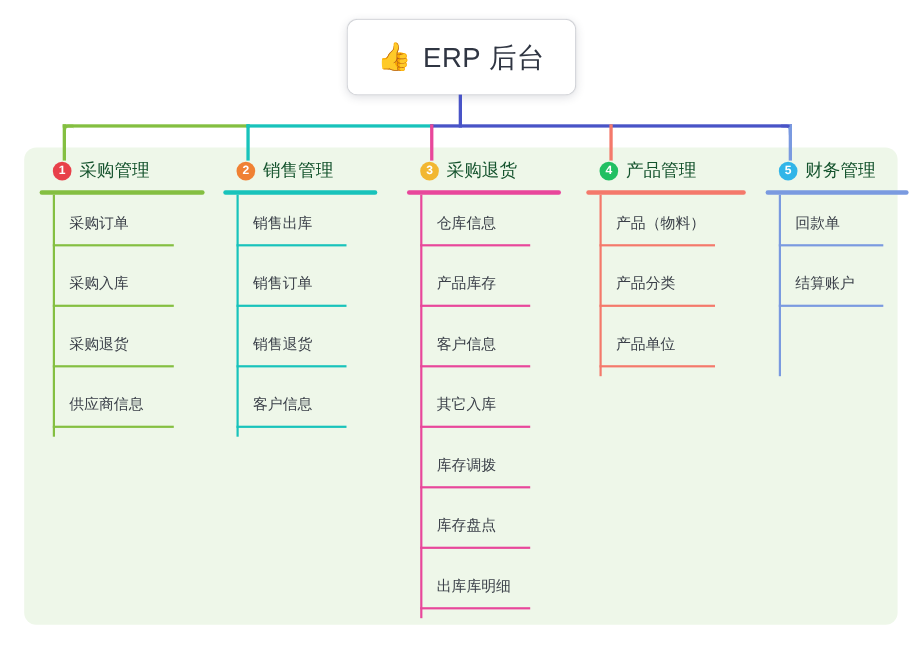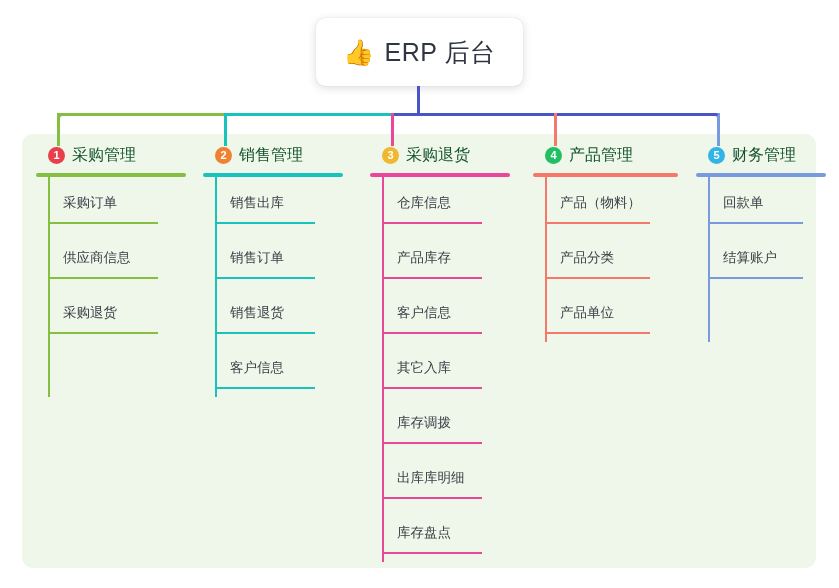--- a/index.html
+++ b/index.html
@@ -159,25 +159,29 @@
           <span class="col-title">采购管理</span>
         </div>
         <div class="col-rule" style="background: rgb(132, 191, 65); width: 150px;"></div>
         <div class="items">
           <div class="stem" style="background: rgb(132, 191, 65); height: 220px;"></div>
           <div class="item">
             <span class="item-label">采购订单</span>
             <div class="item-rule" style="background: rgb(132, 191, 65); width: 110px;"></div>
           </div>
           <div class="item">
+            <span class="item-label">采购入库</span>
+            <div class="item-rule" style="background: rgb(132, 191, 65); width: 110px;"></div>
+          </div>
+          <div class="item">
+            <span class="item-label">采购退货</span>
+            <div class="item-rule" style="background: rgb(132, 191, 65); width: 110px;"></div>
+          </div>
+          <div class="item">
             <span class="item-label">供应商信息</span>
-            <div class="item-rule" style="background: rgb(132, 191, 65); width: 110px;"></div>
-          </div>
-          <div class="item">
-            <span class="item-label">采购退货</span>
             <div class="item-rule" style="background: rgb(132, 191, 65); width: 110px;"></div>
           </div>
         </div>
       </div>
       <div class="column" style="left: 203px; width: 140px;">
         <div class="col-head">
           <span class="badge" style="background: rgb(240, 129, 51);">2</span>
           <span class="col-title">销售管理</span>
         </div>
         <div class="col-rule" style="background: rgb(24, 195, 187); width: 140px;"></div>
@@ -223,25 +227,25 @@
           </div>
           <div class="item">
             <span class="item-label">其它入库</span>
             <div class="item-rule" style="background: rgb(232, 71, 155); width: 100px;"></div>
           </div>
           <div class="item">
             <span class="item-label">库存调拨</span>
             <div class="item-rule" style="background: rgb(232, 71, 155); width: 100px;"></div>
           </div>
           <div class="item">
+            <span class="item-label">库存盘点</span>
+            <div class="item-rule" style="background: rgb(232, 71, 155); width: 100px;"></div>
+          </div>
+          <div class="item">
             <span class="item-label">出库库明细</span>
-            <div class="item-rule" style="background: rgb(232, 71, 155); width: 100px;"></div>
-          </div>
-          <div class="item">
-            <span class="item-label">库存盘点</span>
             <div class="item-rule" style="background: rgb(232, 71, 155); width: 100px;"></div>
           </div>
         </div>
       </div>
       <div class="column" style="left: 533px; width: 145px;">
         <div class="col-head">
           <span class="badge" style="background: rgb(33, 191, 98);">4</span>
           <span class="col-title">产品管理</span>
         </div>
         <div class="col-rule" style="background: rgb(244, 121, 107); width: 145px;"></div>

